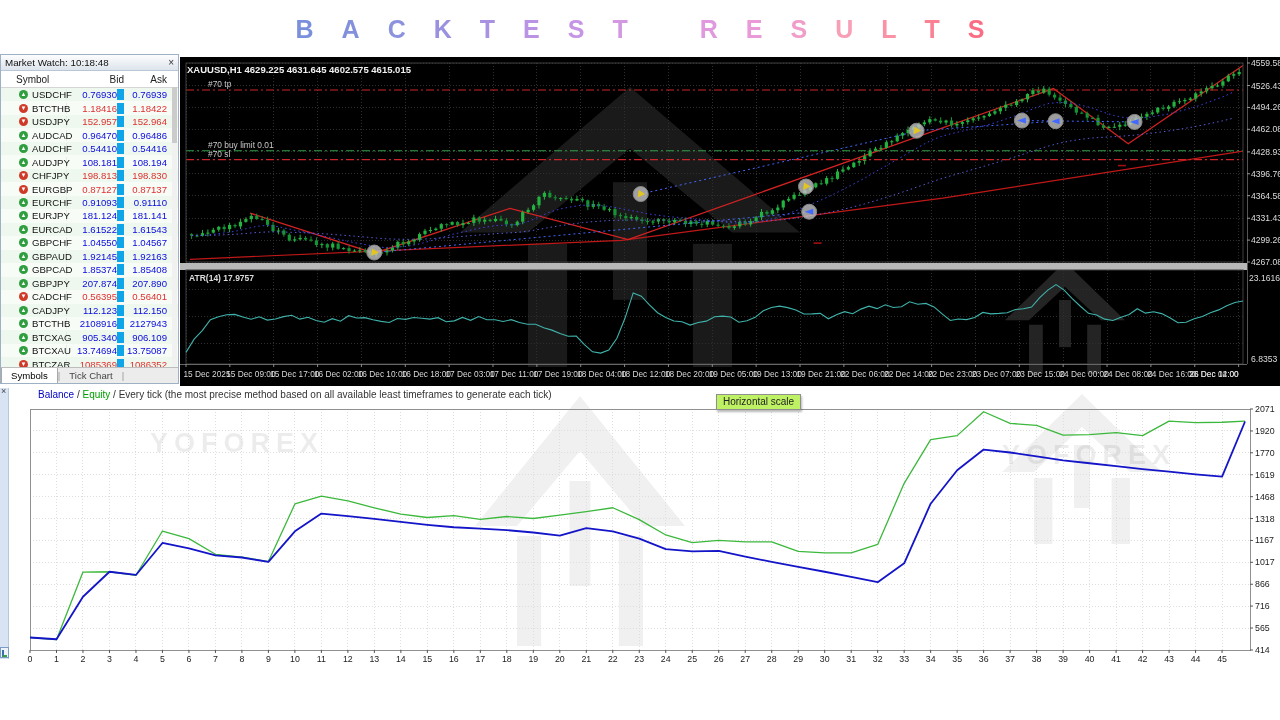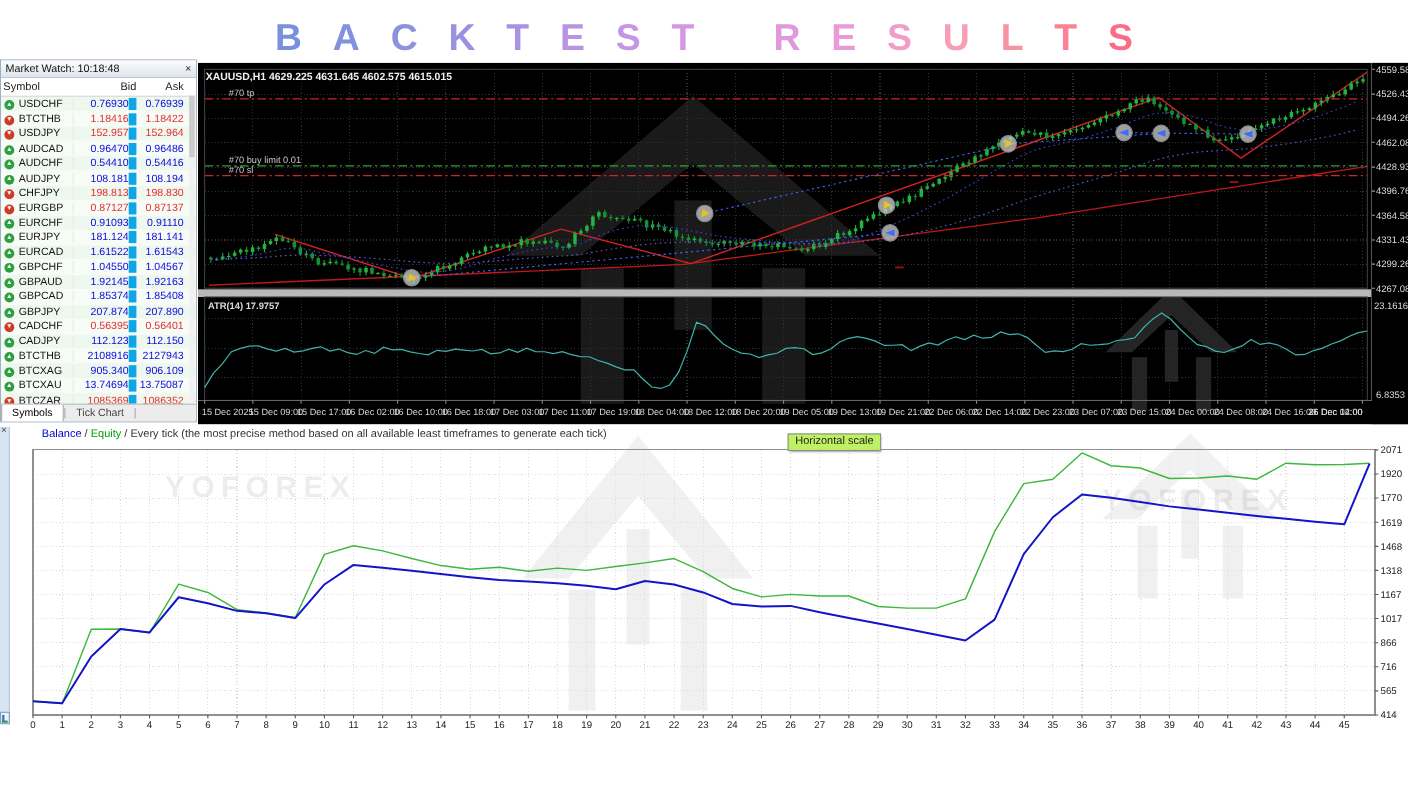--- a/index.html
+++ b/index.html
@@ -1,33 +1,33 @@
 <!DOCTYPE html>
 <html><head>
 <meta charset="utf-8">
 <style>
   html,body{margin:0;padding:0}
   body{width:1280px;height:720px;background:#fff;font-family:"Liberation Sans",sans-serif;overflow:hidden;position:relative}
   .title-bar{position:absolute;left:0;top:0;width:1280px;height:57px;background:#fff;text-align:center}
-  .title-bar .tl{display:inline-block;margin-top:15px;font-size:34px;font-weight:bold}
+  .title-bar .tl{display:inline-block;margin-top:15px;font-size:25px;font-weight:bold}
   .title-bar .tl span{display:inline-block;margin:0 14px}
   .title-bar .tl .sp{width:16px}
   
   .mw{position:absolute;left:0;top:54px;width:179px;height:330px;background:#fff;border:1px solid #9db0c4;box-sizing:border-box;font-size:10px}
   .mw-head{height:15px;background:linear-gradient(#fdfdfd,#dde4ec);border-bottom:1px solid #b9c6d6;display:flex;justify-content:space-between;align-items:center;padding:0 4px;font-size:9.8px;color:#111}
   .mw-head .x{color:#333;font-size:10px;cursor:default;line-height:10px}
   .mw-cols{height:16px;display:flex;align-items:center;border-bottom:1px solid #d5d5d5;color:#222;background:#fff}
-  .mw-cols .c1{width:66px;padding-left:2px;box-sizing:border-box}
+  .mw-cols .c1{width:66px;padding-left:15px;box-sizing:border-box}
   .mw-cols .c2{width:57px;text-align:right}
   .mw-cols .c3{width:48px;text-align:right;padding-right:5px;box-sizing:border-box}
   .mw-rows{height:283px;overflow:hidden}
   .mw-row{height:13.47px;display:flex;align-items:center;font-size:9.6px}
   .mw-row:nth-child(odd){background:#eef8ee}
   .mw-row:nth-child(even){background:#f7fcf7}
-  .mw-row .sym{width:66px;padding-left:3px;box-sizing:border-box;color:#111;display:flex;align-items:flex-end;border-right:1px solid #e3ede3}
+  .mw-row .sym{width:66px;padding-left:18px;box-sizing:border-box;color:#111;display:flex;align-items:center;border-right:1px solid #e3ede3}
   .mw-row .bid{width:57px;text-align:right;border-right:7px solid #0ea5e9;box-sizing:border-box}
   .mw-row .ask{width:48px;text-align:right;padding-right:5px;box-sizing:border-box}
   .ic{width:9px;height:9px;border-radius:50%;display:inline-block;margin-right:4px;text-align:center;font-size:6px;line-height:9px;color:#fff;flex:0 0 9px}
   .ic.up{background:#2f9e3f}
   .ic.dn{background:#cf3b28}
   .pb{color:#0a0adf}.pr{color:#e03030}
   .mw-scroll{position:absolute;right:1px;top:32px;width:5px;height:281px;background:#f1f1f1}
   .mw-scroll .thumb{width:5px;height:56px;background:#cbcbcb}
   .mw-tabs{position:absolute;left:0;bottom:0;right:0;height:15px;background:#ececec;border-top:1px solid #bdbdbd;display:flex;align-items:stretch;font-size:9.6px}
   .mw-tab{padding:0 9px;display:flex;align-items:center;color:#444}

